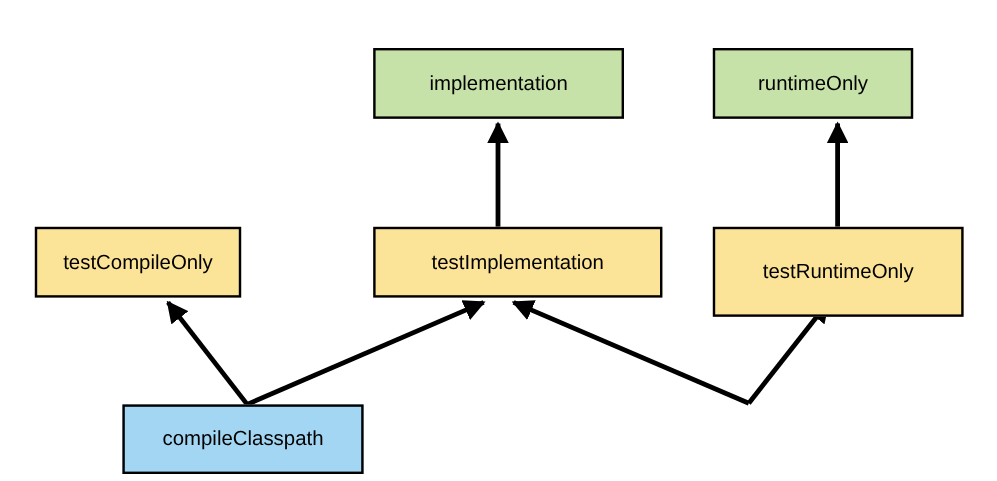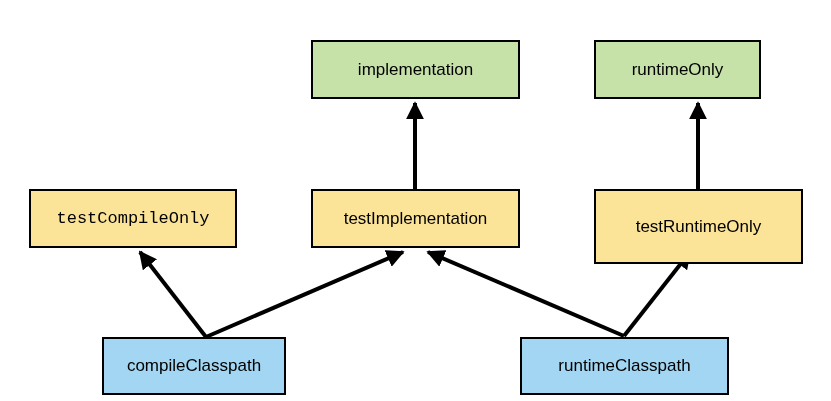--- a/index.html
+++ b/index.html
@@ -27,24 +27,24 @@
     color: #000000;
     white-space: nowrap;
   }
   .node.green  { background: var(--green,  #c6e2a9); }
   .node.yellow { background: var(--yellow, #fbe398); }
   .node.blue   { background: var(--blue,   #a2d6f2); }
 
   
   #n-implementation     { left: 311px; top: 22px;  width: 209px; height: 59px; }
   #n-runtimeOnly        { left: 594px; top: 22px;  width: 167px; height: 59px; }
-  #n-testCompileOnly    { left: 29px;  top: 171px; width: 208px; height: 59px; font-family: Liberation Mono, monospace; }
-  #n-testImplementation { left: 311px; top: 171px; width: 209px; height: 59px; }
+  #n-testCompileOnly    { left: 29px;  top: 171px; width: 172px; height: 59px; }
+  #n-testImplementation { left: 311px; top: 171px; width: 241px; height: 59px; }
   #n-testRuntimeOnly    { left: 594px; top: 171px; width: 209px; height: 75px; }
-  #n-compileClasspath   { left: 102px; top: 319px; width: 184px; height: 58px; }
+  #n-compileClasspath   { left: 102px; top: 319px; width: 201px; height: 58px; }
   #n-runtimeClasspath   { left: 520px; top: 319px; width: 209px; height: 58px; }
 
   svg.arrows {
     position: absolute;
     left: 0;
     top: 0;
     width: 831px;
     height: 401px;
     pointer-events: none;
   }
@@ -80,15 +80,14 @@
   <div id="n-runtimeOnly" class="node green">runtimeOnly</div>
 
   <div id="n-testCompileOnly" class="node yellow">testCompileOnly</div>
 
   <div id="n-testImplementation" class="node yellow">testImplementation</div>
 
   <div id="n-testRuntimeOnly" class="node yellow">testRuntimeOnly</div>
 
   <div id="n-compileClasspath" class="node blue">compileClasspath</div>
 
-  <div id="n-runtimeClasspath" class="node blue">runtimeClasspath</div>
 
 </div>
 
 </body></html>

